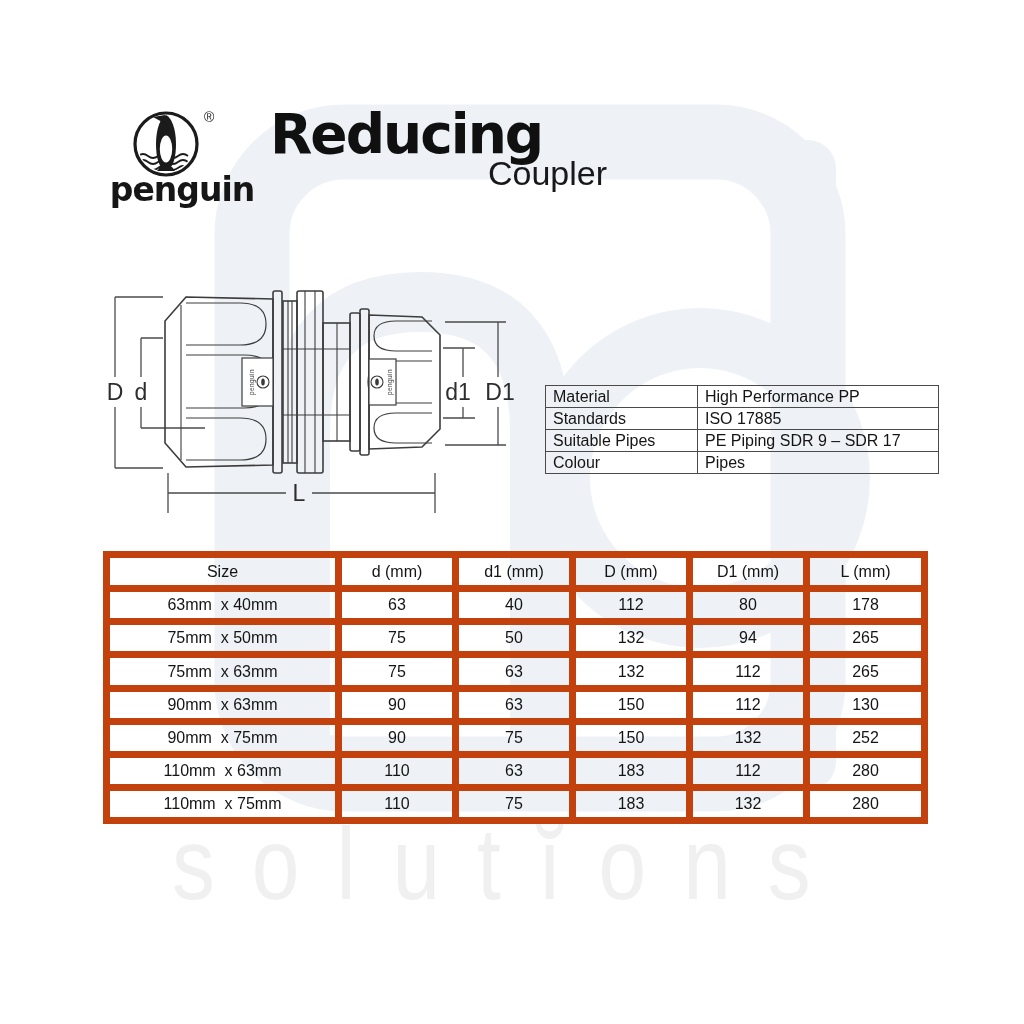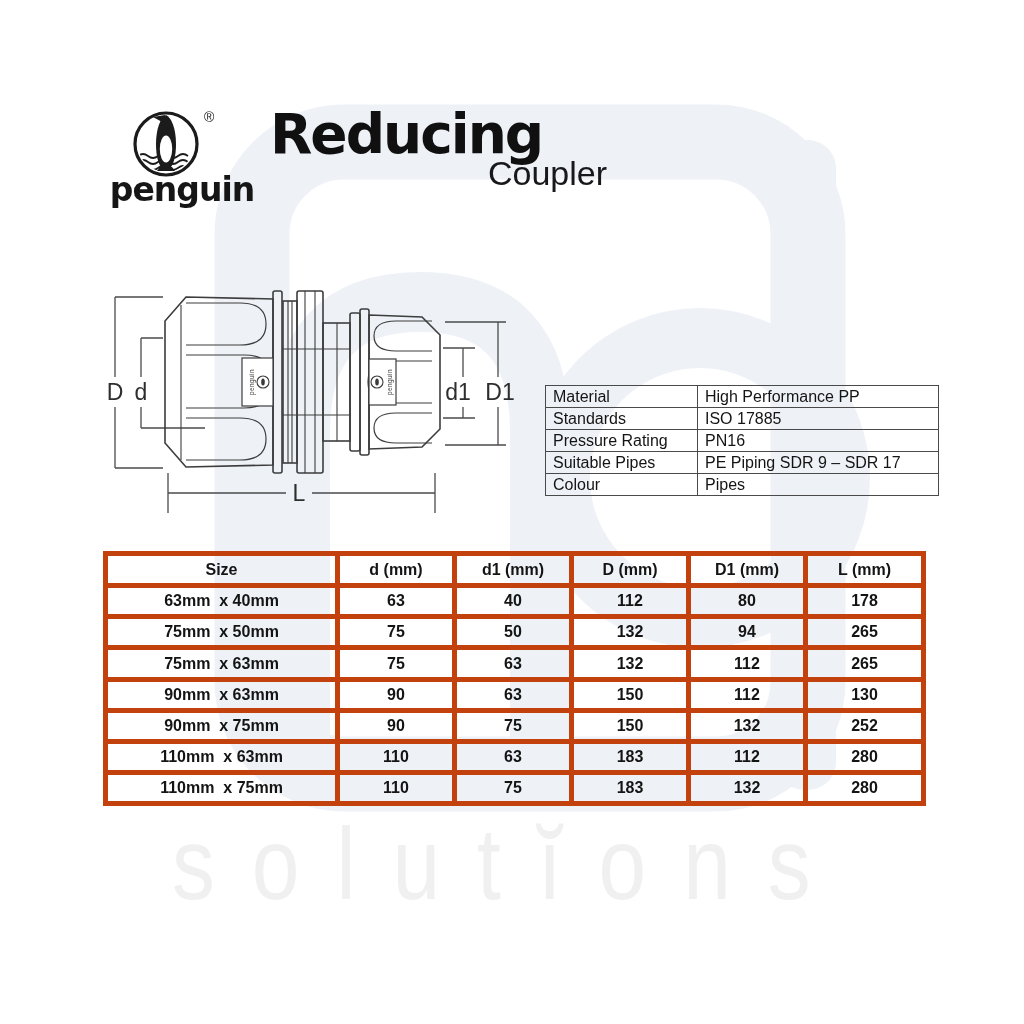--- a/index.html
+++ b/index.html
@@ -48,21 +48,21 @@
     border:1.6px solid #4a4a4a;height:21px;padding:0 4px 0 7px;
     line-height:1.1;background:transparent;white-space:nowrap;overflow:hidden;
   }
   
   .dims{
     position:absolute;left:103px;top:551px;width:818px;
     border-collapse:collapse;table-layout:fixed;
     font-size:16px;color:#141414;text-align:center;
   }
   .dims th,.dims td{
-    border:5px solid #c2410c;font-weight:700;background:transparent;
+    border:7px solid #c2410c;font-weight:400;background:transparent;
     line-height:1.1;white-space:pre;margin-top:32px;
   }
   .dims th{height:25px;}
   .dims td{height:24.2px;text-align:center;}
 </style>
 </head>
 <body>
 
 <div class="page">
 
@@ -164,24 +164,20 @@
     <tbody>
       <tr>
         <td>Material</td>
         <td>High Performance PP</td>
       </tr>
       <tr>
         <td>Standards</td>
         <td>ISO 17885</td>
       </tr>
       <tr>
-        <td>Pressure Rating</td>
-        <td>PN16</td>
-      </tr>
-      <tr>
         <td>Suitable Pipes</td>
         <td>PE Piping SDR 9 – SDR 17</td>
       </tr>
       <tr>
         <td>Colour</td>
         <td>Pipes</td>
       </tr>
     </tbody>
   </table>
 

